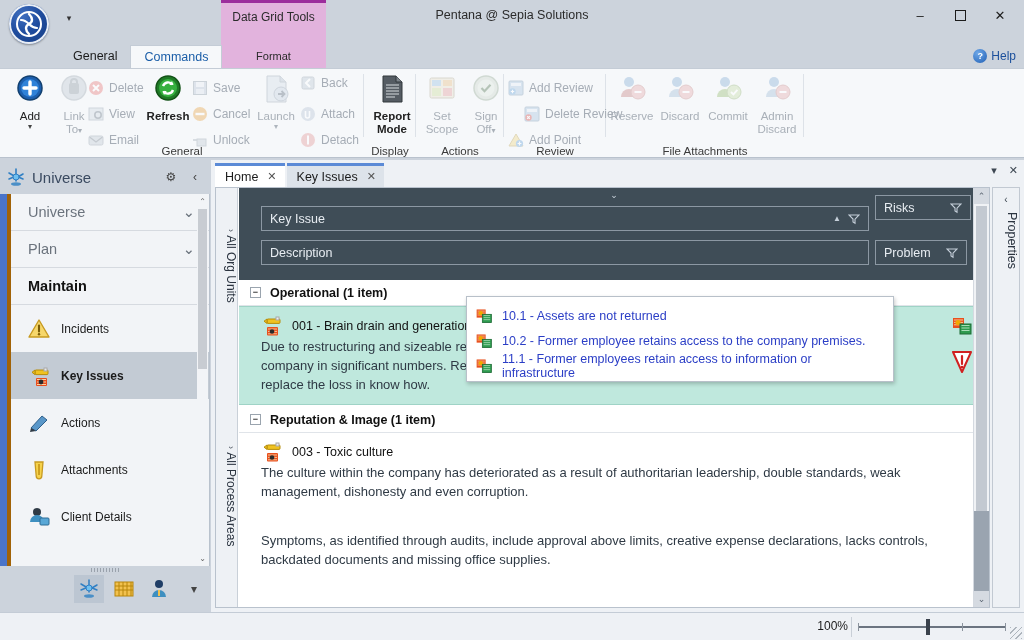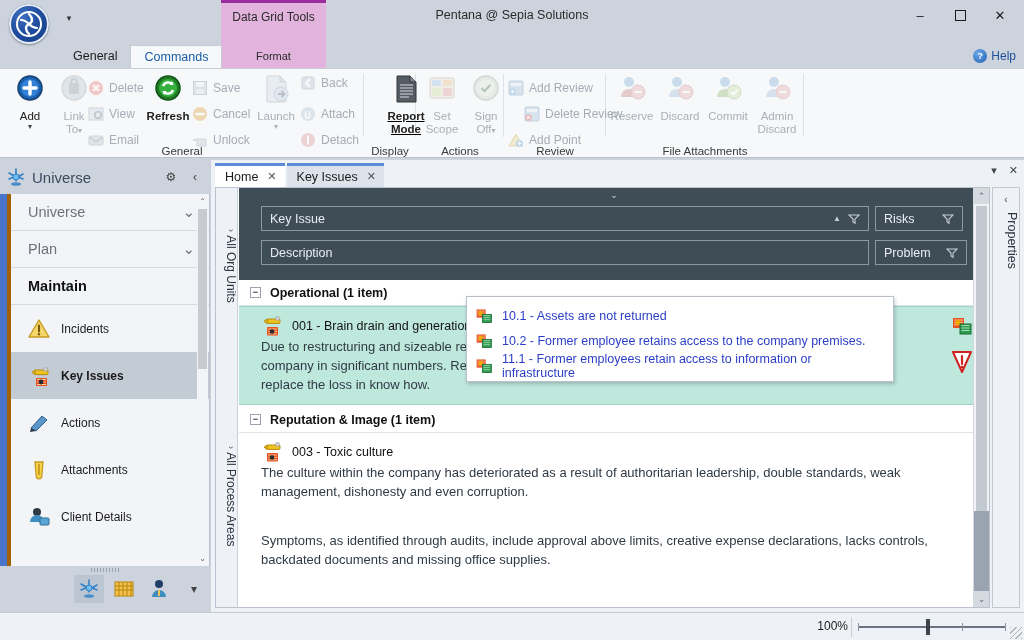--- a/index.html
+++ b/index.html
@@ -399,21 +399,21 @@
               <rect x="7" y="3.5" width="2" height="9" fill="#fff"></rect>
             </svg>
         </span>
         <span>Detach</span>
       </div>
     </div>
 
     <div class="rgroup" style="left:364px; width:52px;">
       <div class="grp-sep"></div>
       <div class="grp-label">Display</div>
-      <div class="big-btn" style="left:16px;text-decoration:underline;">
+      <div class="big-btn" style="left:2px;">
         <span class="ico ico-32">
           <svg width="32" height="32" viewBox="0 0 32 32">
             <path d="M7 3 h13 l6 6 v20 h-19 z" fill="#555c63" stroke="#32383d"></path>
             <path d="M20 3 v6 h6" fill="#7e858c" stroke="#32383d"></path>
             <g stroke="#d7dbdf" stroke-width="1.1">
               <path d="M10 12 h13 M10 15 h13 M10 18 h13 M10 21 h13 M10 24 h9"></path>
             </g>
           </svg>
         </span>
         <div class="lbl" style="font-weight:bold">Report</div>
@@ -706,21 +706,21 @@
 
           <div class="colbox" style="left:22px; top:18px; width:608px;">
             <span class="ctitle">Key Issue</span>
             <span class="sortarrow">▲</span>
             <span class="ico filt">
               <svg width="12" height="12" viewBox="0 0 12 12">
                   <path d="M1 2 h10 l-4 4.2 v4 l-2 -1.2 v-3 z" fill="none" stroke="#c6d0da" stroke-width="1.1"></path>
                 </svg>
             </span>
           </div>
-          <div class="colbox" style="left:636px; top:18px; width:88px;">
+          <div class="colbox" style="left:636px; top:7px; width:96px;">
             <span class="ctitle">Risks</span>
             <span class="ico filt">
               <svg width="12" height="12" viewBox="0 0 12 12">
                   <path d="M1 2 h10 l-4 4.2 v4 l-2 -1.2 v-3 z" fill="none" stroke="#c6d0da" stroke-width="1.1"></path>
                 </svg>
             </span>
           </div>
           <div class="colbox" style="left:22px; top:52px; width:608px;">
             <span class="ctitle">Description</span>
           </div>

